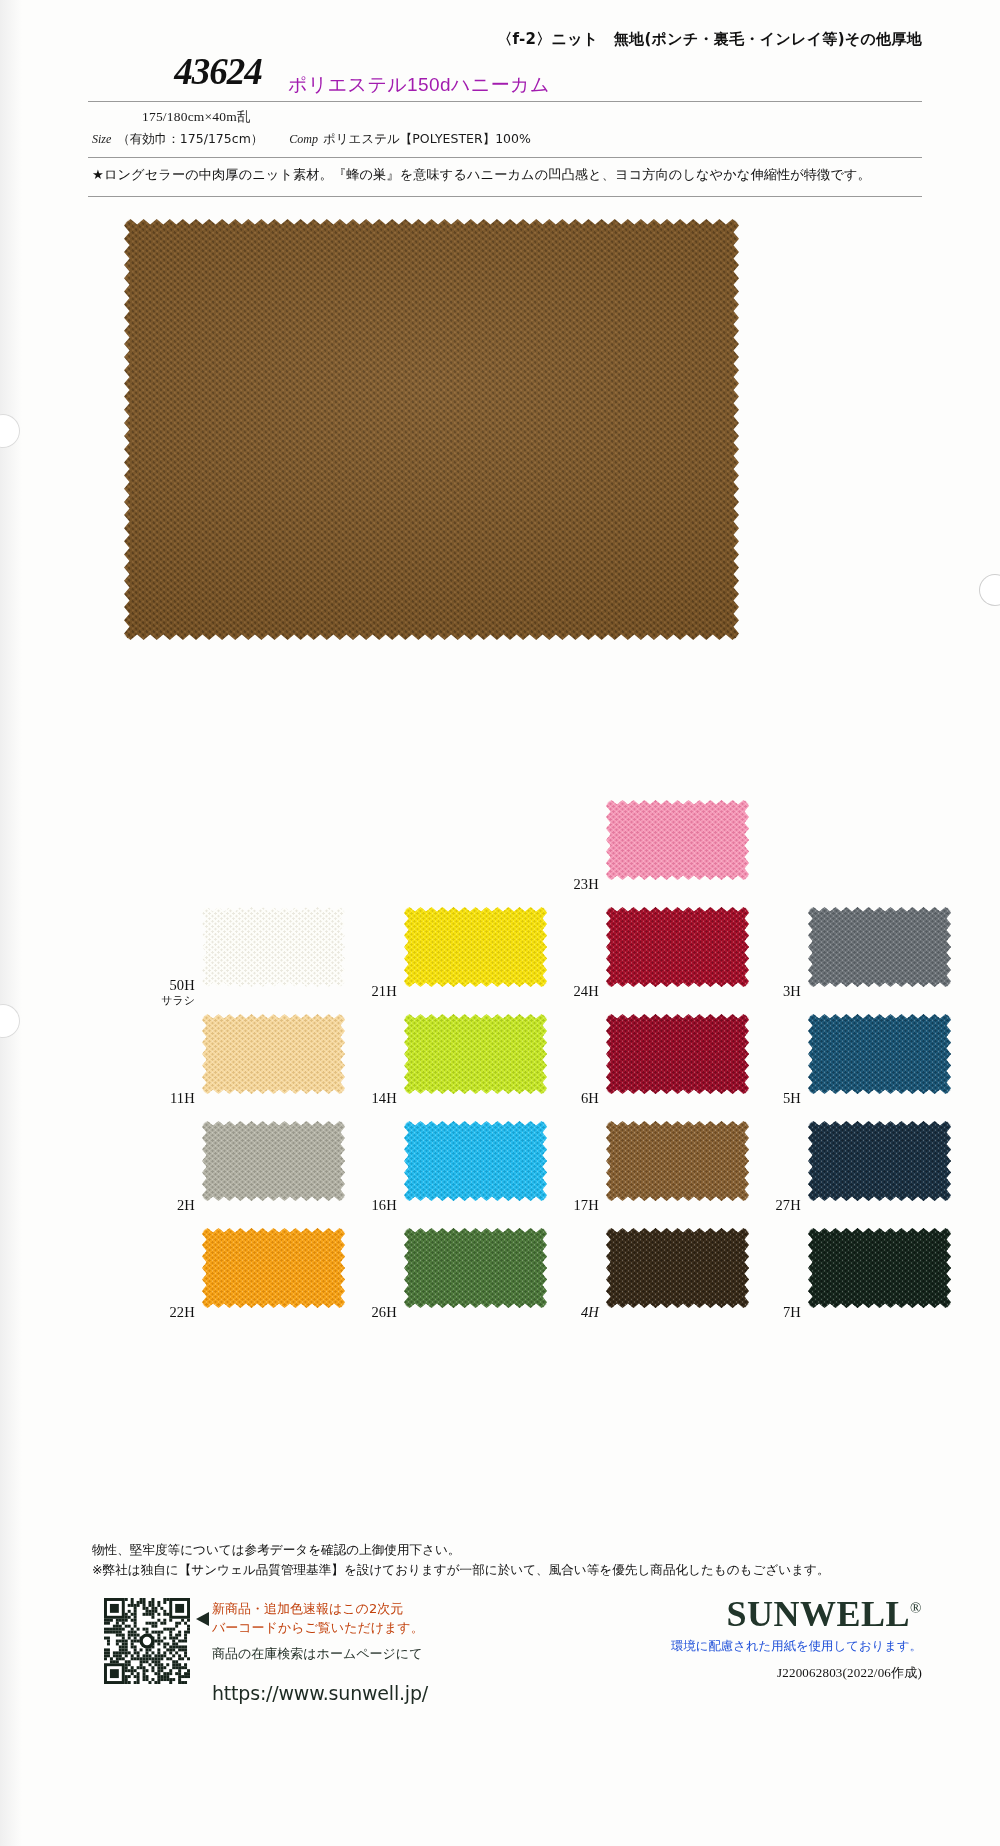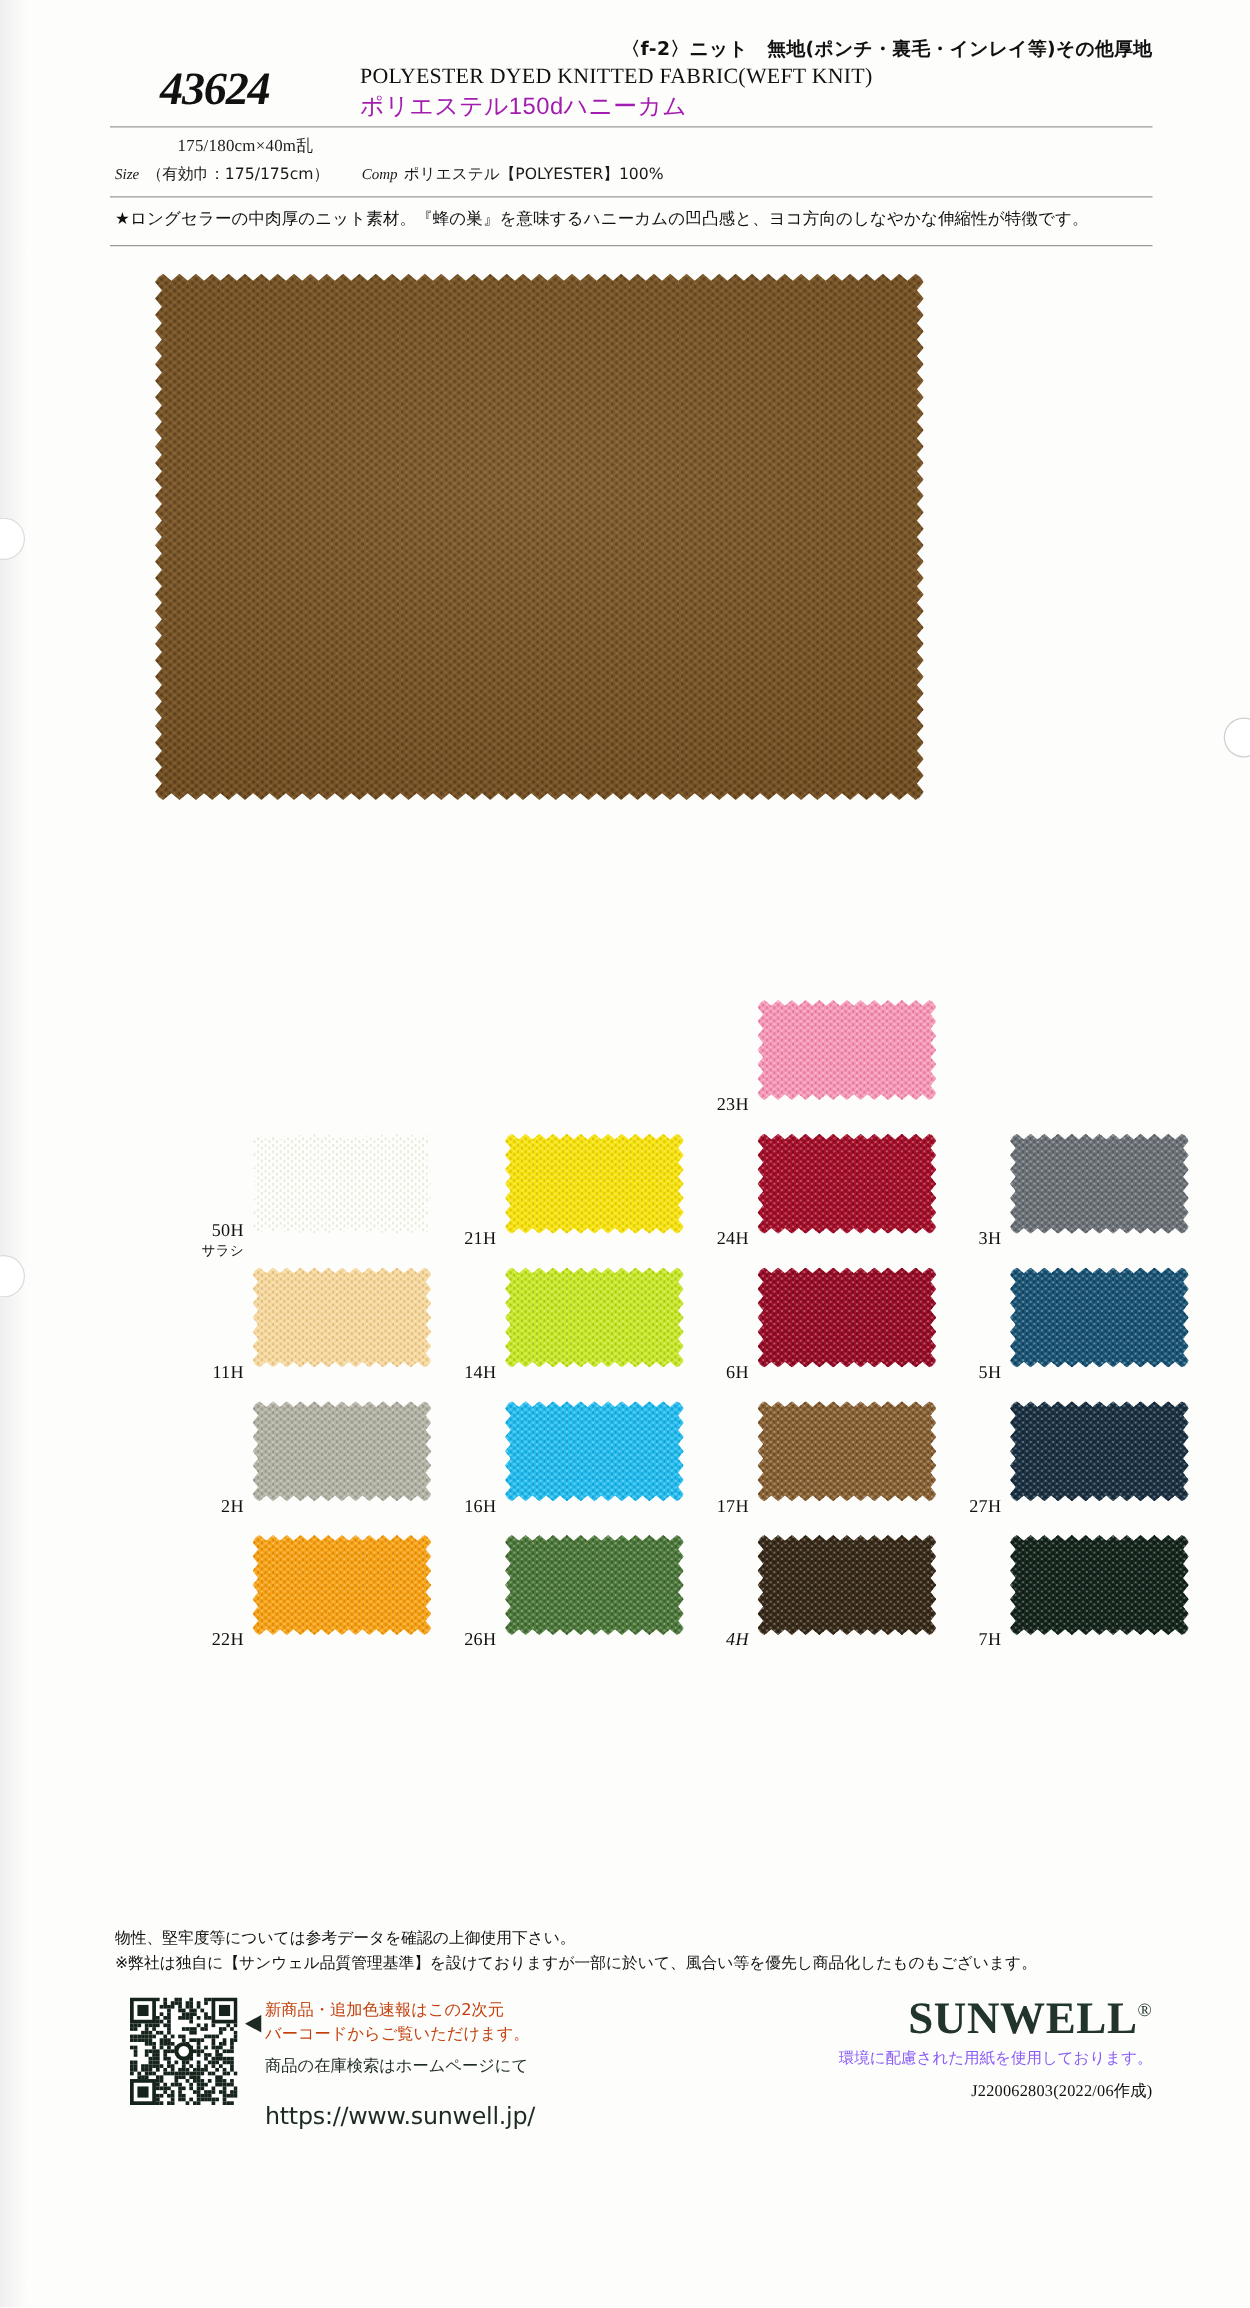--- a/index.html
+++ b/index.html
@@ -13,21 +13,21 @@
   .page{position:absolute;inset:0;background:#fdfdfc;}
 
   
   .category{
     position:absolute;left:0;right:78px;top:30px;
     text-align:right;font-size:15px;letter-spacing:.3px;
     font-family:"DejaVu Sans", sans-serif;font-weight:600;color:#111;
   }
   .head-row{position:absolute;left:88px;right:78px;top:48px;height:52px;}
   .prodno{
-    position:absolute;left:40px;top:2px;width:180px;
+    position:absolute;left:40px;top:2px;width:180px;text-align:center;
     font-size:37px;font-style:italic;font-weight:700;letter-spacing:-1px;
     font-family:"Liberation Serif", serif;color:#111;
   }
   .title-en{
     position:absolute;left:200px;top:2px;font-size:17.5px;letter-spacing:.2px;
     font-family:"Liberation Serif", serif;color:#111;
   }
   .title-jp{
     position:absolute;left:200px;top:24px;font-size:19px;letter-spacing:.4px;
     font-family:Liberation Sans, sans-serif;color:#a21caf;
@@ -102,21 +102,21 @@
   }
   .brand{
     position:absolute;right:78px;top:1596px;text-align:right;
   }
   .brand-name{
     font-size:36px;font-weight:700;letter-spacing:.5px;color:#21352a;
     font-family:"Liberation Serif", serif;line-height:1;
   }
   .brand-r{font-size:15px;vertical-align:super;font-weight:400;}
   .eco{
-    font-size:12.4px;margin-top:6px;color:#8b5cf6;
+    font-size:12.4px;margin-top:6px;color:#1d4ed8;
     font-family:Liberation Sans, sans-serif;
   }
   .doccode{
     font-size:13px;margin-top:9px;color:#111;
     font-family:"Liberation Serif", serif;letter-spacing:.2px;
   }
 
   
   .hole{
     position:absolute;border-radius:50%;
@@ -134,21 +134,20 @@
 <body>
 
 <div class="page">
 
   <div class="scan-shadow"></div>
 
   <div class="category">〈f-2〉ニット　無地(ポンチ・裏毛・インレイ等)その他厚地</div>
 
   <div class="head-row">
     <div class="prodno">43624</div>
-    <div class="title-en">POLYESTER DYED KNITTED FABRIC(WEFT KNIT)</div>
     <div class="title-jp">ポリエステル150dハニーカム</div>
   </div>
 
   <div class="rule rule1"></div>
 
   <div class="spec-len">175/180cm×40m乱</div>
 
   <div class="spec-row2">
     <span class="lbl-it">Size</span><span class="spec-size">（有効巾：175/175cm）</span><span class="lbl-it spec-comp-lbl">Comp</span><span class="spec-comp">ポリエステル【POLYESTER】100%</span>
   </div>

